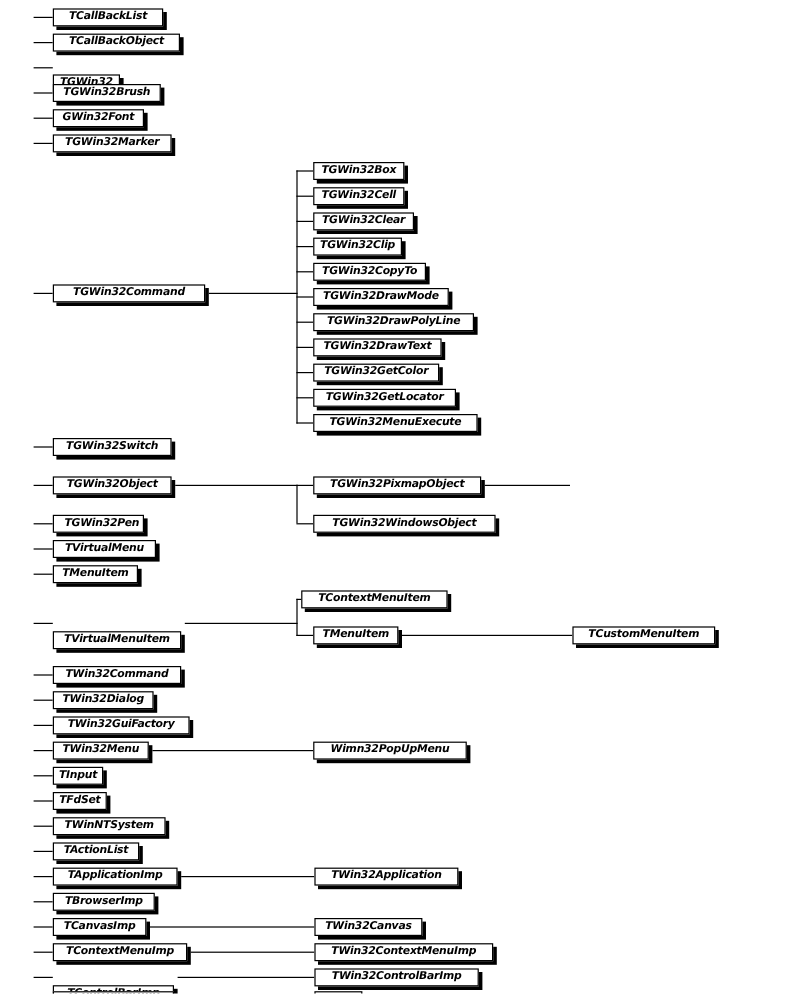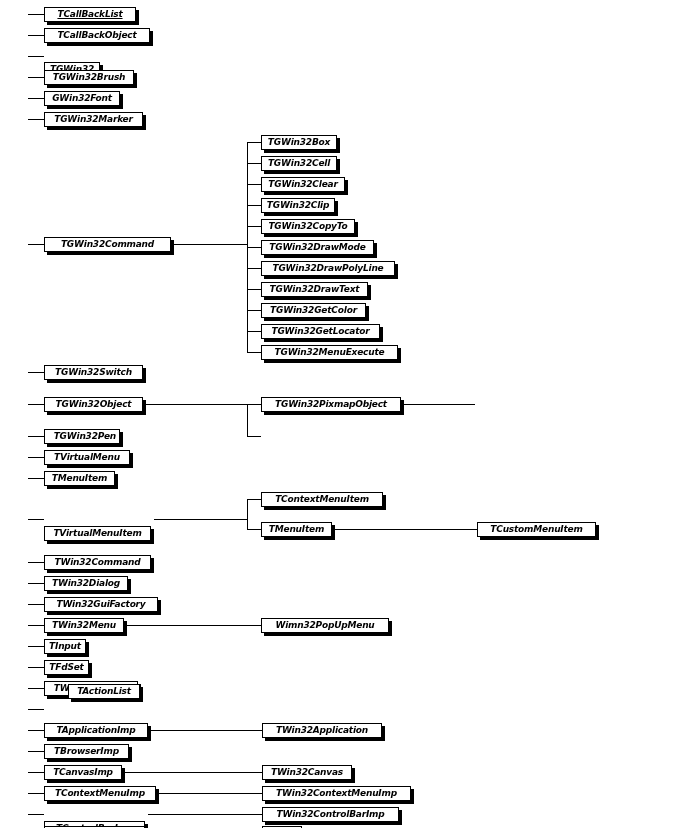--- a/index.html
+++ b/index.html
@@ -81,57 +81,58 @@
     <div class="edge h" style="left: 28px; top: 709px; width: 16px;"></div>
     <div class="edge h" style="left: 28px; top: 730px; width: 16px;"></div>
     <div class="edge h" style="left: 151px; top: 730px; width: 111px;"></div>
     <div class="edge h" style="left: 28px; top: 751px; width: 16px;"></div>
     <div class="edge h" style="left: 28px; top: 772px; width: 16px;"></div>
     <div class="edge h" style="left: 125px; top: 772px; width: 137px;"></div>
     <div class="edge h" style="left: 28px; top: 793px; width: 16px;"></div>
     <div class="edge h" style="left: 159px; top: 793px; width: 103px;"></div>
     <div class="edge h" style="left: 28px; top: 814px; width: 16px;"></div>
     <div class="edge h" style="left: 148px; top: 814px; width: 114px;"></div>
-    <div class="node" style="left: 44px; top: 7px; width: 92px; text-decoration: underline;">TCallBackList</div>
+    <div class="node" style="left: 44px; top: 7px; width: 92px;">TCallBackList</div>
     <div class="node" style="left: 44px; top: 28px; width: 106px;">TCallBackObject</div>
     <div class="node" style="left: 44px; top: 35px; width: 56px; margin-top: 27px;">TGWin32</div>
     <div class="node" style="left: 44px; top: 70px; width: 90px;">TGWin32Brush</div>
     <div class="node" style="left: 44px; top: 91px; width: 76px;">GWin32Font</div>
     <div class="node" style="left: 44px; top: 112px; width: 99px;">TGWin32Marker</div>
     <div class="node" style="left: 44px; top: 237px; width: 127px;">TGWin32Command</div>
     <div class="node" style="left: 261px; top: 135px; width: 76px;">TGWin32Box</div>
     <div class="node" style="left: 261px; top: 156px; width: 76px;">TGWin32Cell</div>
     <div class="node" style="left: 261px; top: 177px; width: 84px;">TGWin32Clear</div>
     <div class="node" style="left: 261px; top: 198px; width: 74px;">TGWin32Clip</div>
     <div class="node" style="left: 261px; top: 219px; width: 94px;">TGWin32CopyTo</div>
     <div class="node" style="left: 261px; top: 240px; width: 113px;">TGWin32DrawMode</div>
     <div class="node" style="left: 261px; top: 261px; width: 134px;">TGWin32DrawPolyLine</div>
     <div class="node" style="left: 261px; top: 282px; width: 107px;">TGWin32DrawText</div>
     <div class="node" style="left: 261px; top: 303px; width: 105px;">TGWin32GetColor</div>
     <div class="node" style="left: 261px; top: 324px; width: 119px;">TGWin32GetLocator</div>
     <div class="node" style="left: 261px; top: 345px; width: 137px;">TGWin32MenuExecute</div>
     <div class="node" style="left: 44px; top: 365px; width: 99px;">TGWin32Switch</div>
     <div class="node" style="left: 44px; top: 397px; width: 99px;">TGWin32Object</div>
     <div class="node" style="left: 261px; top: 397px; width: 140px;">TGWin32PixmapObject</div>
+    <div class="node" style="left: 261px; top: 429px; width: 152px;">TGWin32WindowsObject</div>
     <div class="node" style="left: 44px; top: 429px; width: 76px; text-align: right;">TGWin32Pen</div>
     <div class="node" style="left: 44px; top: 450px; width: 86px;">TVirtualMenu</div>
     <div class="node" style="left: 44px; top: 471px; width: 71px;">TMenuItem</div>
     <div class="node" style="left: 44px; top: 512px; width: 107px; margin-top: 14px;">TVirtualMenuItem</div>
-    <div class="node" style="left: 261px; top: 492px; width: 122px;">TContextMenuItem</div>
+    <div class="node" style="left: 251px; top: 492px; width: 122px;">TContextMenuItem</div>
     <div class="node" style="left: 261px; top: 522px; width: 71px;">TMenuItem</div>
     <div class="node" style="left: 477px; top: 522px; width: 119px;">TCustomMenuItem</div>
     <div class="node" style="left: 44px; top: 555px; width: 107px;">TWin32Command</div>
     <div class="node" style="left: 44px; top: 576px; width: 84px;">TWin32Dialog</div>
     <div class="node" style="left: 44px; top: 597px; width: 114px;">TWin32GuiFactory</div>
     <div class="node" style="left: 44px; top: 618px; width: 80px;">TWin32Menu</div>
     <div class="node" style="left: 261px; top: 618px; width: 128px;">Wimn32PopUpMenu</div>
     <div class="node" style="left: 44px; top: 639px; width: 42px;">TInput</div>
     <div class="node" style="left: 44px; top: 660px; width: 45px;">TFdSet</div>
     <div class="node" style="left: 44px; top: 681px; width: 94px;">TWinNTSystem</div>
-    <div class="node" style="left: 44px; top: 684px; width: 72px; margin-left: 24px;">TActionList</div>
+    <div class="node" style="left: 44px; top: 702px; width: 72px;">TActionList</div>
     <div class="node" style="left: 44px; top: 723px; width: 104px;">TApplicationImp</div>
     <div class="node" style="left: 262px; top: 723px; width: 120px;">TWin32Application</div>
     <div class="node" style="left: 44px; top: 744px; width: 85px;">TBrowserImp</div>
     <div class="node" style="left: 44px; top: 765px; width: 78px;">TCanvasImp</div>
     <div class="node" style="left: 262px; top: 765px; width: 90px;">TWin32Canvas</div>
     <div class="node" style="left: 44px; top: 786px; width: 112px;">TContextMenuImp</div>
     <div class="node" style="left: 262px; top: 786px; width: 149px;">TWin32ContextMenuImp</div>
     <div class="node" style="left: 44px; top: 807px; width: 101px; margin-top: 14px;">TControlBarImp</div>
     <div class="node" style="left: 262px; top: 807px; width: 137px;">TWin32ControlBarImp</div>
     <div class="node" style="left: 44px; top: 826px; width: 101px;"></div>

